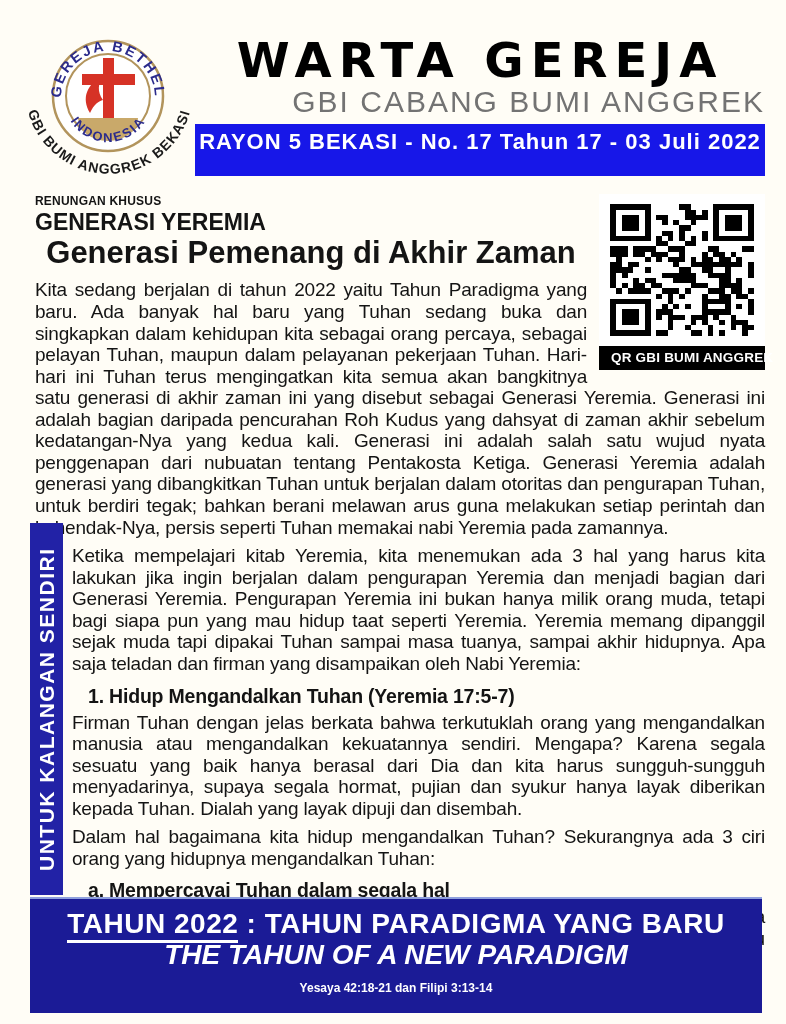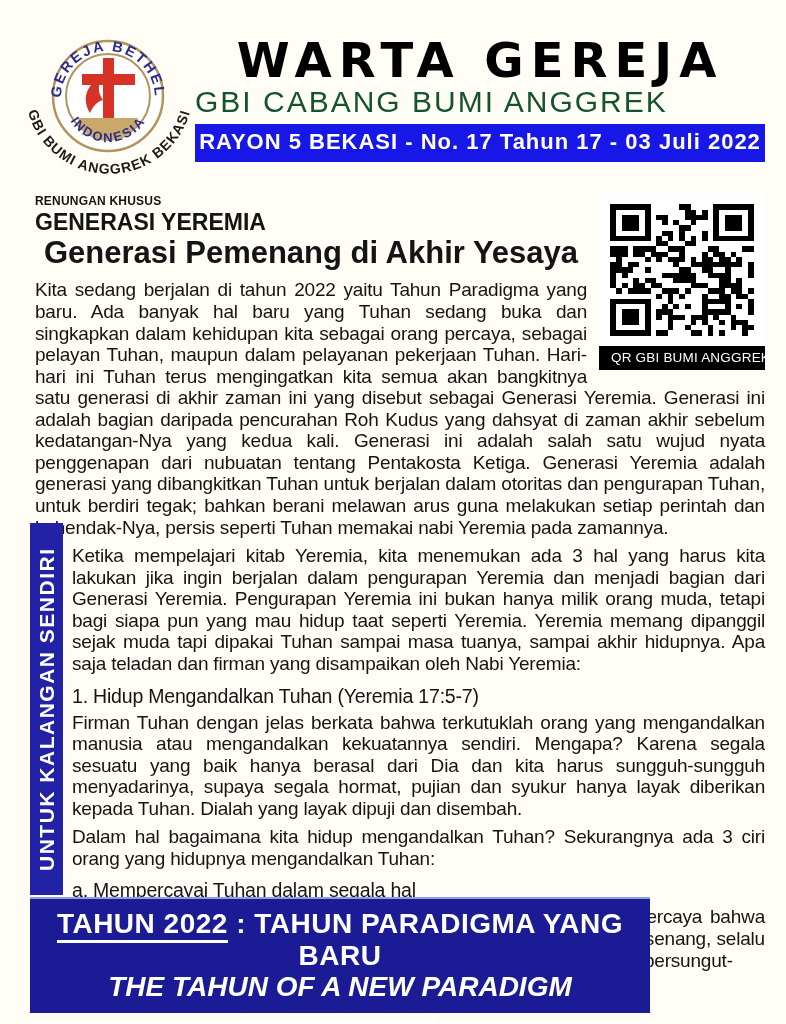--- a/index.html
+++ b/index.html
@@ -16,63 +16,63 @@
   .masthead { display:flex; align-items:flex-start; padding:34px 21px 0 23px; }
   .logo-wrap { width:172px; flex:0 0 172px; }
   .logo-svg { display:block; }
   .mast-right { flex:1; min-width:0; padding-top:2px; }
   .mast-title {
     font-family:"DejaVu Sans","Liberation Sans",sans-serif;
     font-weight:900; font-size:48px; line-height:1.02;
     color:#000000; letter-spacing:7px; text-align:center; white-space:nowrap;
   }
   .mast-subtitle {
-    font-size:30px; color:#14532d; letter-spacing:2px; font-weight:500;
-    text-align:left; white-space:nowrap; margin-top:1px; line-height:1.05;
+    font-size:30px; color:#737373; letter-spacing:2px; font-weight:500;
+    text-align:right; white-space:nowrap; margin-top:1px; line-height:1.05;
   }
   .rayon-bar {
     margin-top:7px; background:#1717e8; color:#ffffff;
     font-weight:700; font-size:22px; letter-spacing:1px;
-    text-align:center; padding:5px 0 7px;
+    text-align:center; padding:5px 0 21px;
   }
 
   
   main { margin:8px 21px 0 35px; }
   .section-label { font-weight:900; font-size:12px; letter-spacing:0.2px; margin:4px 0 2px; }
 
   .qr-float { float:right; width:166px; margin:0 0 8px 12px; }
   .qr-svg { display:block; width:166px; height:152px; background:#ffffff; }
   .qr-caption {
-    background:#000000; color:#ffffff; font-weight:400; font-size:13.5px;
+    background:#000000; color:#ffffff; font-weight:700; font-size:13.5px;
     text-align:right; padding:4px 12px 5px; letter-spacing:0.2px; white-space:nowrap;
   }
 
   .art-title1 { font-weight:900; font-size:23px; margin:1px 0 0; line-height:1.1; }
   .art-title2 { text-align:center; font-weight:900; font-size:31px; margin:1px 0 9px; line-height:1.1; }
 
   .para {
     text-align:justify; font-size:19px; line-height:1.135;
     letter-spacing:-0.2px; margin:0 0 7px;
   }
-  .subhead { font-weight:400; font-size:19.5px; margin:10px 0 4px; letter-spacing:-0.2px; }
+  .subhead { font-weight:700; font-size:19.5px; margin:10px 16px 4px; letter-spacing:-0.2px; }
   .indent-zone { margin-left:37px; }
   .indent-zone .para:last-child { margin-bottom:0; }
 
   
   .side-bar {
     position:absolute; left:30px; top:523px; width:33px; height:372px;
     background:#2222a6; color:#ffffff;
     display:flex; align-items:center; justify-content:center;
     writing-mode:vertical-rl; transform:rotate(180deg);
     font-weight:800; font-size:21px; letter-spacing:1.5px; white-space:nowrap;
   }
 
   
   .footer-banner {
-    position:absolute; left:30px; top:897px; width:620px; height:116px;
+    position:absolute; left:30px; top:897px; width:732px; height:116px;
     background:#1b1b96; color:#ffffff; text-align:center;
     border-top:2px solid #8fa0dd; box-sizing:border-box; padding-top:9px;
   }
   .fb-line1 { font-size:28px; font-weight:900; letter-spacing:0.5px; line-height:1.15; }
   .fb-line1 .u { border-bottom:3px solid #ffffff; padding-bottom:1px; }
   .fb-line2 { font-size:28px; font-weight:900; font-style:italic; line-height:1.1; }
   .fb-line3 { font-size:12px; font-weight:700; margin-top:10px; }
 </style>
 </head>
 <body>
@@ -421,21 +421,21 @@
         <rect x="17" y="26" width="1" height="1" fill="#000000" shape-rendering="crispEdges"></rect>
         <rect x="19" y="26" width="1" height="1" fill="#000000" shape-rendering="crispEdges"></rect>
         <rect x="21" y="26" width="1" height="1" fill="#000000" shape-rendering="crispEdges"></rect>
         <rect x="25" y="26" width="1" height="1" fill="#000000" shape-rendering="crispEdges"></rect>
       </svg>
     <div class="qr-caption">QR GBI BUMI ANGGREK</div>
   </div>
 
   <div class="section-label">RENUNGAN KHUSUS</div>
   <h1 class="art-title1">GENERASI YEREMIA</h1>
-  <h2 class="art-title2">Generasi Pemenang di Akhir Yesaya</h2>
+  <h2 class="art-title2">Generasi Pemenang di Akhir Zaman</h2>
 
   <p class="para">Kita sedang berjalan di tahun 2022 yaitu Tahun Paradigma yang baru. Ada banyak hal baru yang Tuhan sedang buka dan singkapkan dalam kehidupan kita sebagai orang percaya, sebagai pelayan Tuhan, maupun dalam pelayanan pekerjaan Tuhan. Hari-hari ini Tuhan terus mengingatkan kita semua akan bangkitnya satu generasi di akhir zaman ini yang disebut sebagai Generasi Yeremia. Generasi ini adalah bagian daripada pencurahan Roh Kudus yang dahsyat di zaman akhir sebelum kedatangan-Nya yang kedua kali. Generasi ini adalah salah satu wujud nyata penggenapan dari nubuatan tentang Pentakosta Ketiga. Generasi Yeremia adalah generasi yang dibangkitkan Tuhan untuk berjalan dalam otoritas dan pengurapan Tuhan, untuk berdiri tegak; bahkan berani melawan arus guna melakukan setiap perintah dan kehendak-Nya, persis seperti Tuhan memakai nabi Yeremia pada zamannya.</p>
 
   <div class="indent-zone">
     <p class="para">Ketika mempelajari kitab Yeremia, kita menemukan ada 3 hal yang harus kita lakukan jika ingin berjalan dalam pengurapan Yeremia dan menjadi bagian dari Generasi Yeremia. Pengurapan Yeremia ini bukan hanya milik orang muda, tetapi bagi siapa pun yang mau hidup taat seperti Yeremia. Yeremia memang dipanggil sejak muda tapi dipakai Tuhan sampai masa tuanya, sampai akhir hidupnya. Apa saja teladan dan firman yang disampaikan oleh Nabi Yeremia:</p>
     <h3 class="subhead">1. Hidup Mengandalkan Tuhan (Yeremia 17:5-7)</h3>
     <p class="para">Firman Tuhan dengan jelas berkata bahwa terkutuklah orang yang mengandalkan manusia atau mengandalkan kekuatannya sendiri. Mengapa? Karena segala sesuatu yang baik hanya berasal dari Dia dan kita harus sungguh-sungguh menyadarinya, supaya segala hormat, pujian dan syukur hanya layak diberikan kepada Tuhan. Dialah yang layak dipuji dan disembah.</p>
     <p class="para">Dalam hal bagaimana kita hidup mengandalkan Tuhan? Sekurangnya ada 3 ciri orang yang hidupnya mengandalkan Tuhan:</p>
     <h3 class="subhead">a. Mempercayai Tuhan dalam segala hal</h3>
     <p class="para">Bukti pertama kita mengandalkan Tuhan adalah ketika kita selalu percaya bahwa apapun yang terjadi dalam hidup ini, baik atau tidak baik, susah atau senang, selalu ada dalam rencana dan kontrol Tuhan di dalamnya. Kita tidak mudah bersungut-</p>

